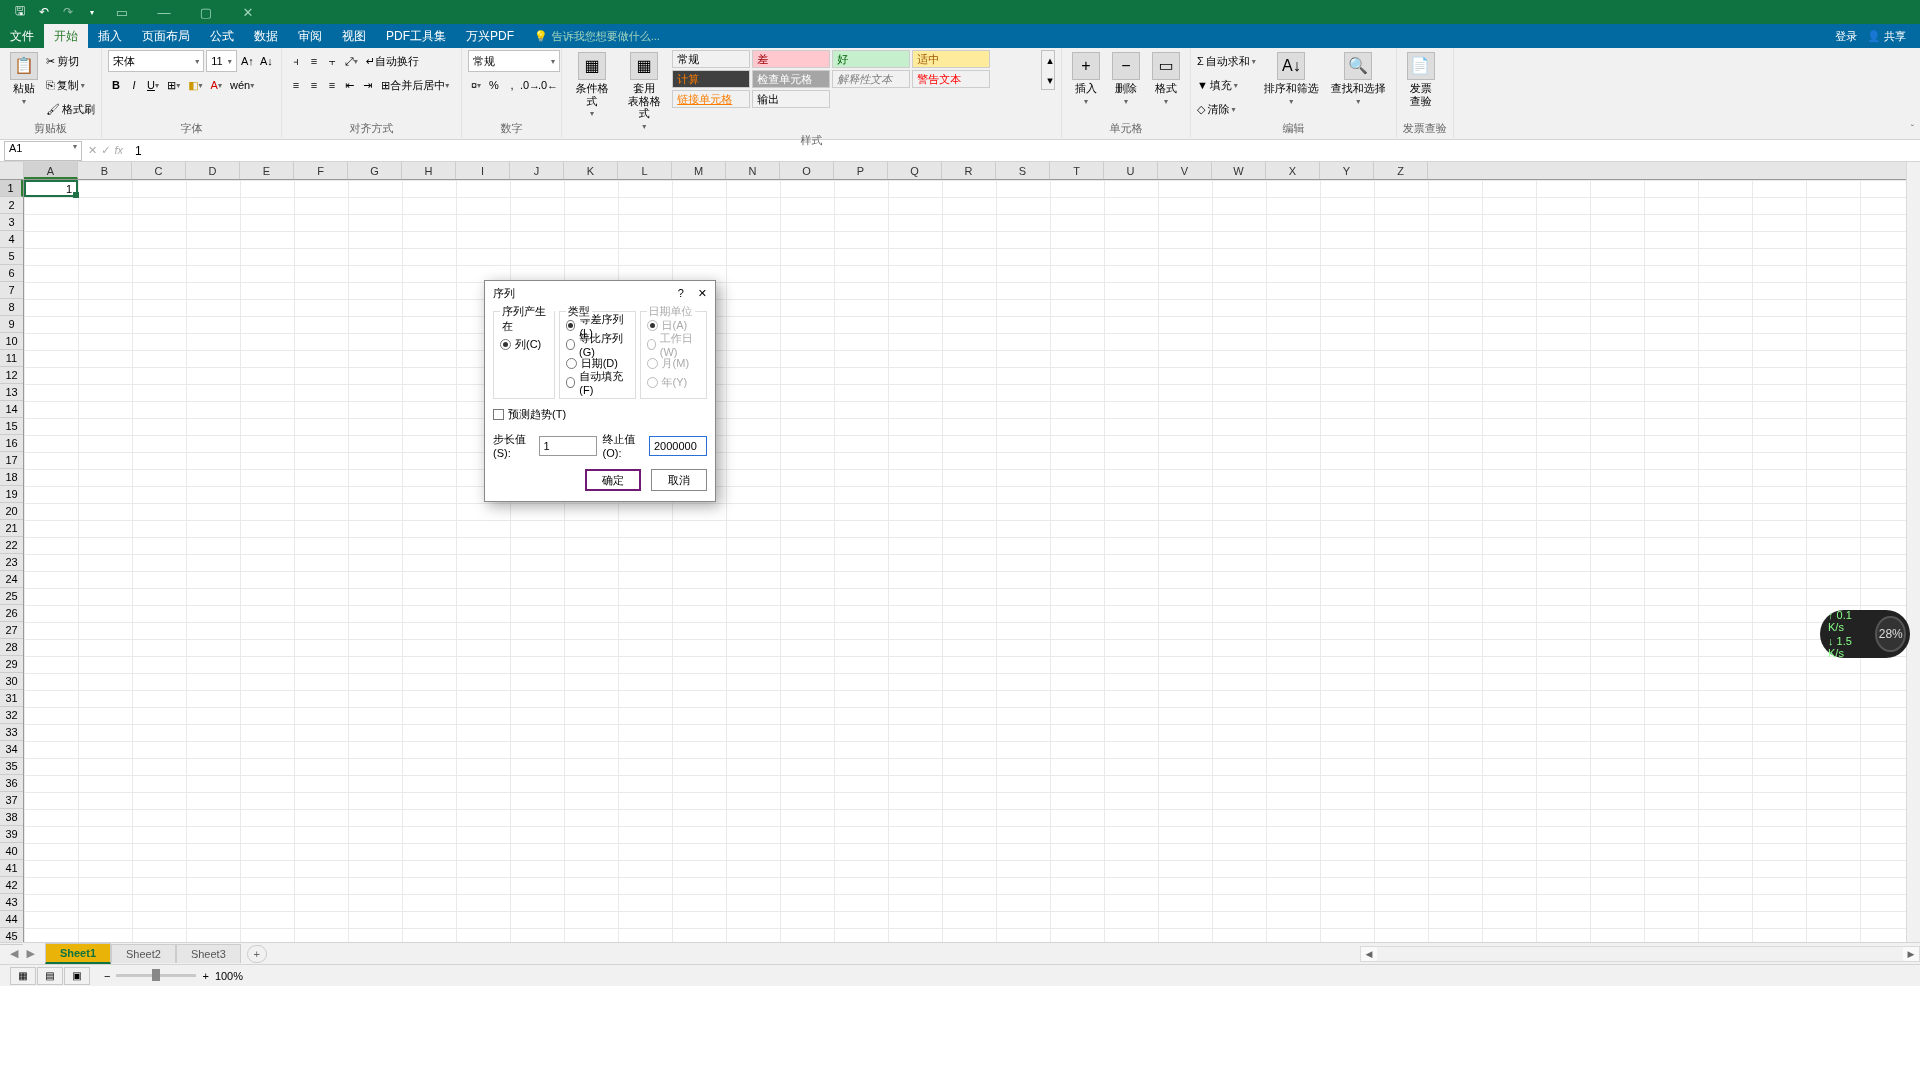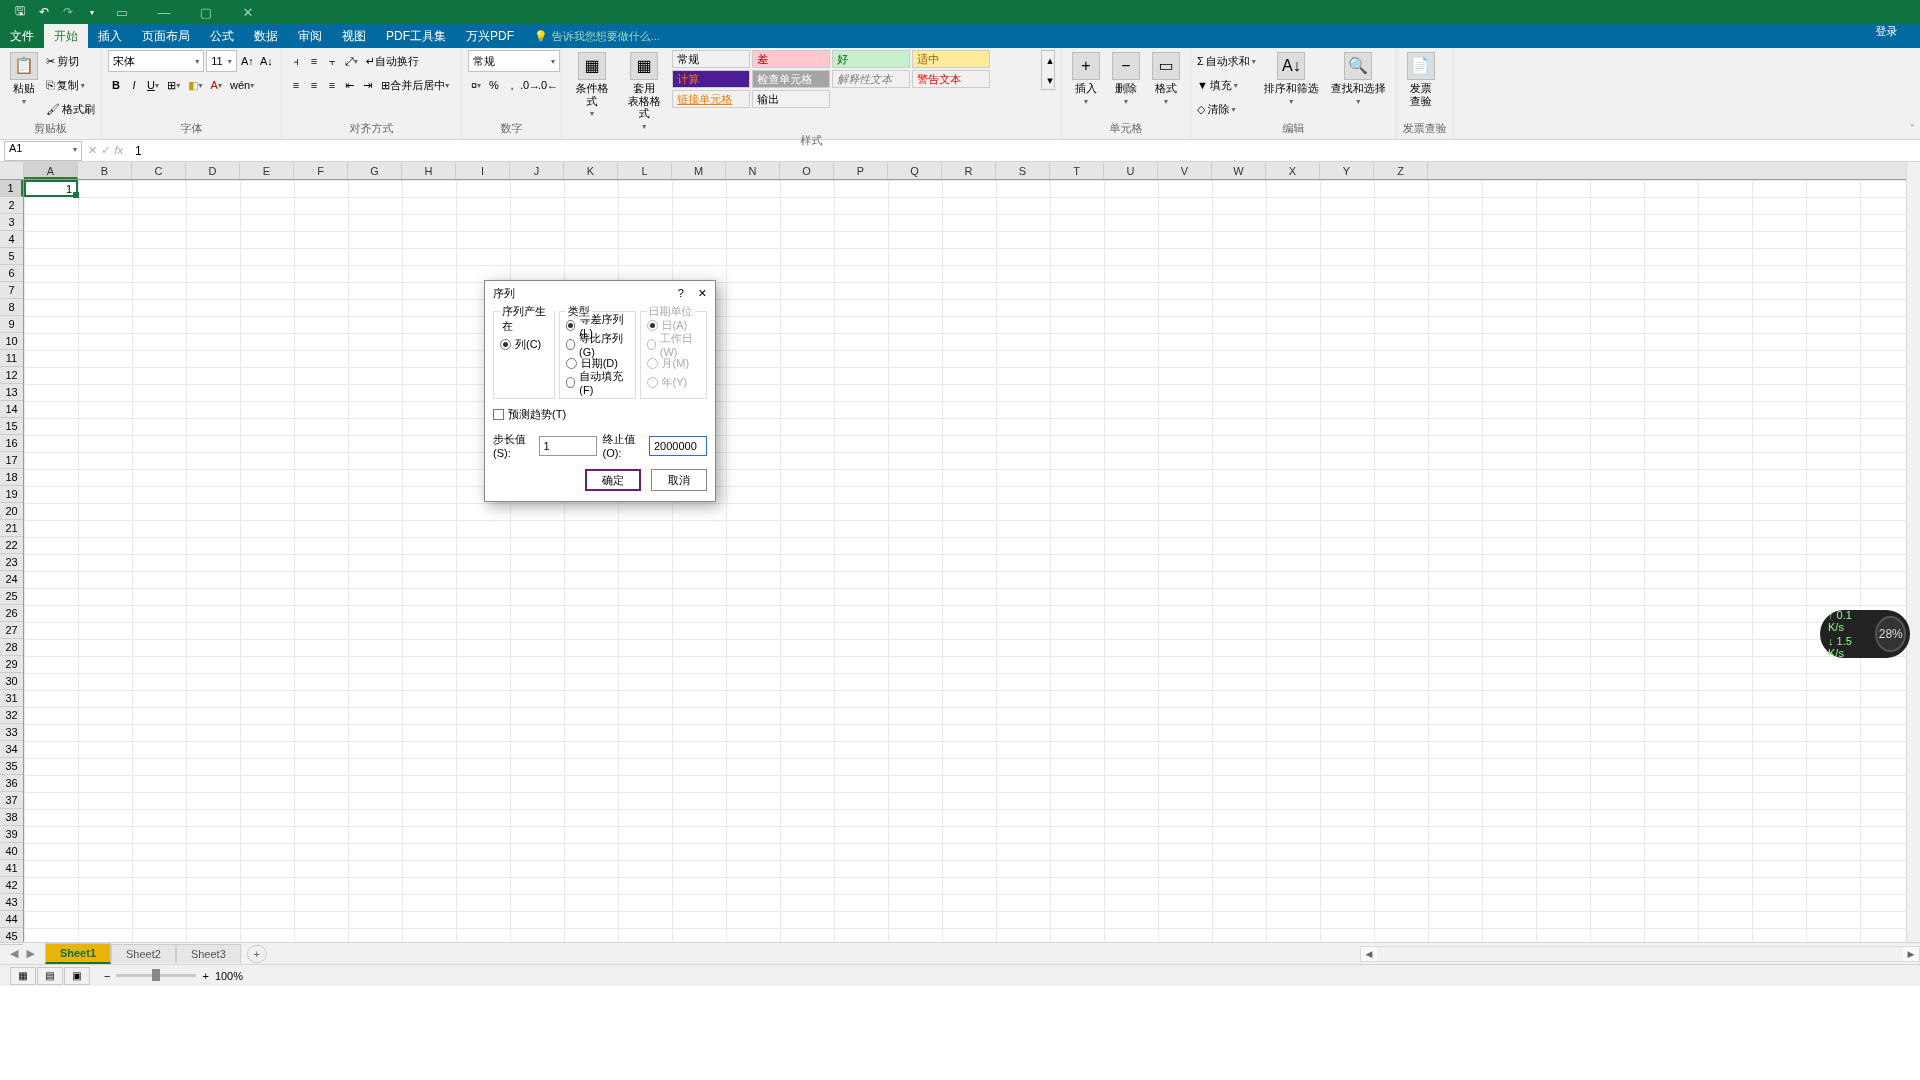--- a/index.html
+++ b/index.html
@@ -8,37 +8,37 @@
 .qat{display:flex;align-items:center;gap:4px;padding-left:10px;}
 .qat-btn{width:20px;height:20px;display:flex;align-items:center;justify-content:center;color:#fff;font-size:12px;}
 .title-center{flex:1;text-align:center;font-size:12px;}
 .title-right{display:flex;gap:2px;padding-right:4px;}
 .win-btn{width:40px;height:24px;display:flex;align-items:center;justify-content:center;color:#a0d4bc;font-size:13px;}
 .tabs-bar{height:24px;background:#0369a1;display:flex;color:#fff;}
 .tab{padding:4px 10px;font-size:12px;cursor:pointer;}
 .tab.file{background:#0f7341;}
 .tab.active{background:#f1f1f1;color:#2b7b2b;}
 .tab.tell{color:#a0d4bc;display:flex;align-items:center;gap:4px;}
-.tabs-right{margin-left:auto;display:flex;gap:10px;padding-right:14px;align-items:center;flex-direction:column;}
+.tabs-right{margin-left:auto;display:flex;gap:10px;padding-right:14px;align-items:center;}
 .ribbon{height:92px;background:#f1f1f1;border-bottom:1px solid #d4d4d4;display:flex;position:relative;}
 .rgroup{border-right:1px solid #e3e3e3;padding:2px 6px 0 6px;display:flex;flex-direction:column;justify-content:space-between;height:90px;}
 .rgroup-label{text-align:center;color:#666;font-size:11px;padding-bottom:2px;position:relative;}
 .rcontent{display:flex;gap:4px;flex:1;align-items:flex-start;}
 .big-btn{display:flex;flex-direction:column;align-items:center;justify-content:center;gap:2px;padding:2px 4px;text-align:center;line-height:1.15;}
 .big-icon{width:28px;height:28px;background:#ddd;border:1px solid #bbb;display:flex;align-items:center;justify-content:center;font-size:16px;}
 .small-row{display:flex;align-items:center;gap:2px;height:22px;}
 .vcol{display:flex;flex-direction:column;gap:2px;}
 .sbtn{min-width:16px;height:18px;display:flex;align-items:center;justify-content:center;border:1px solid transparent;padding:0 2px;font-size:11px;}
 .combo{height:22px;border:1px solid #c1c1c1;background:#fff;display:flex;align-items:center;padding:0 4px;justify-content:space-between;}
 .dd{font-size:8px;color:#666;}
 .cell-styles{display:flex;flex-wrap:wrap;width:400px;gap:2px;}
 .style-cell{width:78px;height:18px;border:1px solid #ccc;display:flex;align-items:center;padding-left:4px;font-size:11px;}
 .collapse-ribbon{position:absolute;right:6px;bottom:4px;font-size:10px;color:#666;}
 .name-formula{height:22px;background:#fff;border-bottom:1px solid #d4d4d4;display:flex;align-items:center;}
-.name-box{width:78px;height:20px;border:1px solid #c1c1c1;margin:1px 0 1px 4px;display:flex;align-items:flex-end;padding:6px 4px;justify-content:space-between;gap:48px;}
+.name-box{width:78px;height:20px;border:1px solid #c1c1c1;margin:1px 0 1px 4px;display:flex;align-items:flex-start;padding:0 4px;justify-content:space-between;gap:48px;}
 .fbar-btns{display:flex;gap:4px;padding:0 6px;color:#aaa;}
 .fx{font-style:italic;}
 .formula-input{flex:1;padding-left:6px;font-size:12px;}
 .sheet-area{position:relative;height:780px;background:#fff;}
 .select-all{position:absolute;left:0;top:0;width:24px;height:18px;background:#e6e6e6;border-right:1px solid #ccc;border-bottom:1px solid #999;}
 .col-headers{position:absolute;left:24px;top:0;right:14px;height:18px;display:flex;background:#e6e6e6;border-bottom:1px solid #999;}
 .col-h{width:54px;border-right:1px solid #ccc;text-align:center;line-height:18px;font-size:11px;color:#333;}
 .col-h.sel{background:#d2d2d2;border-bottom:2px solid #2e7d32;}
 .row-headers{position:absolute;left:0;top:18px;width:24px;bottom:0;background:#e6e6e6;border-right:1px solid #999;}
 .row-h{height:17px;border-bottom:1px solid #ccc;text-align:center;line-height:17px;font-size:11px;}
@@ -225,21 +225,21 @@
           <div class="big-icon">▦</div>
           <span style="white-space:pre-line">套用
 表格格式</span>
           <span class="dd">▾</span>
         </div>
       <div class="cell-styles">
         <div class="style-cell">常规</div>
         <div class="style-cell" style="background:#ffc7ce;color:#9c0006">差</div>
         <div class="style-cell" style="background:#c6efce;color:#006100">好</div>
         <div class="style-cell" style="background:#ffeb9c;color:#9c5700">适中</div>
-        <div class="style-cell" style="background:#4c1d95;color:#fa7d00">计算</div>
+        <div class="style-cell" style="background:#404040;color:#fa7d00">计算</div>
         <div class="style-cell" style="background:#a5a5a5;color:#fff">检查单元格</div>
         <div class="style-cell" style="font-style:italic;color:#7f7f7f">解释性文本</div>
         <div class="style-cell" style="color:#ff0000">警告文本</div>
         <div class="style-cell" style="color:#fa7d00;text-decoration:underline">链接单元格</div>
         <div class="style-cell" style="background:#f2f2f2;font-weight:normal">输出</div>
       </div>
       <div class="vcol" style="width:14px;border:1px solid #c1c1c1">
         <div class="sbtn">▴</div>
         <div class="sbtn">▾</div>
       </div>

